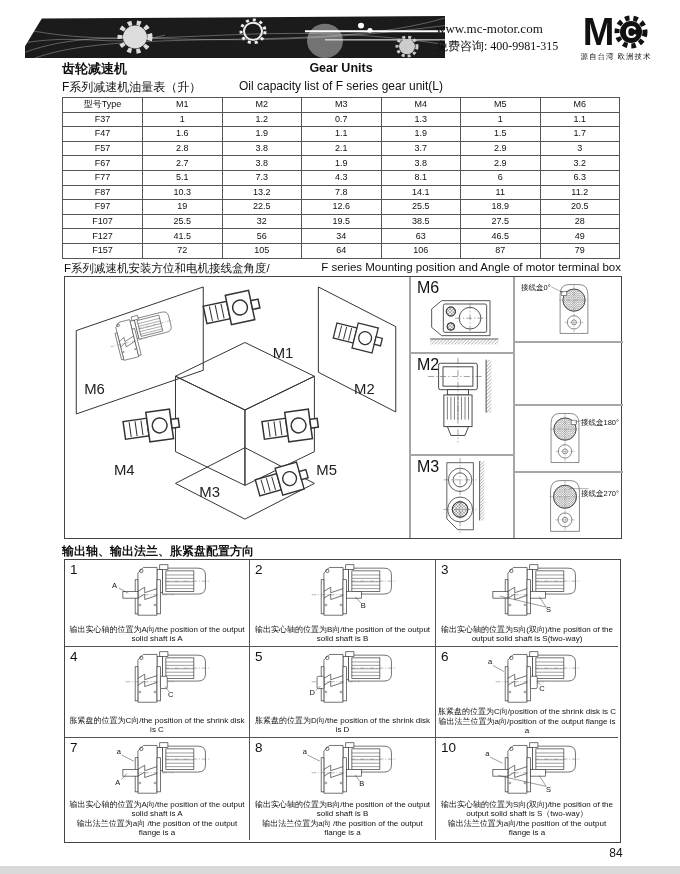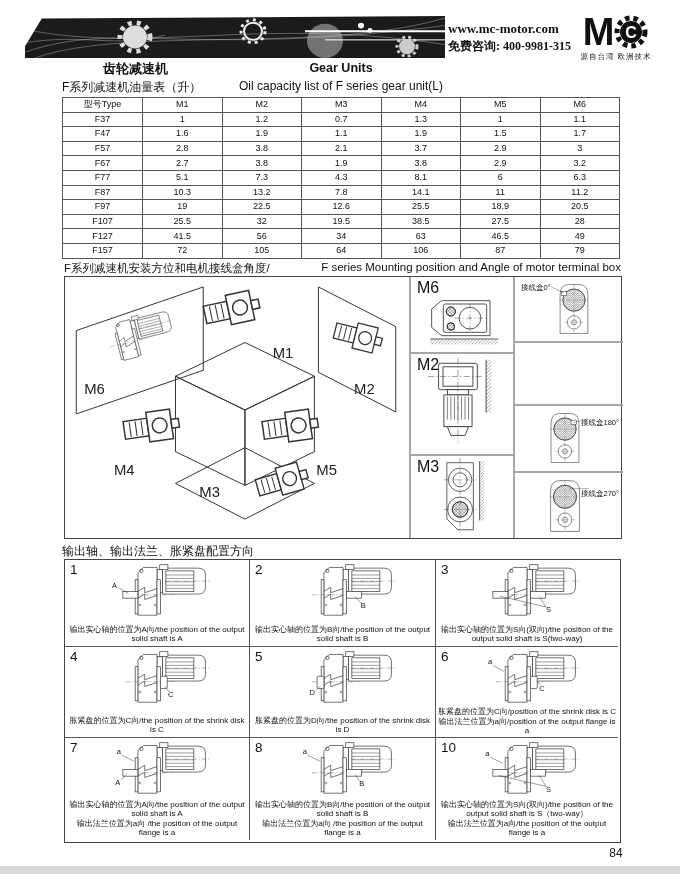--- a/index.html
+++ b/index.html
@@ -3,31 +3,31 @@
 <meta charset="utf-8">
 <style>
   html,body{margin:0;padding:0;background:#fff;}
   #page{position:relative;width:680px;height:874px;background:#fff;
         font-family:"Liberation Sans",sans-serif;color:#111;overflow:hidden;}
 
   
   .banner{position:absolute;left:25px;top:16px;width:420px;height:42px;background:#1b1b1b;
           clip-path:polygon(0 72%,4% 6%,100% 0,100% 100%,0 100%);}
   .banner svg{width:100%;height:100%;}
-  .contact{position:absolute;left:448px;top:20px;width:130px;
-           font-family:"Liberation Serif",serif;font-weight:bold;line-height:1.35;}
+  .contact{position:absolute;left:436px;top:20px;width:130px;
+           font-family:"Liberation Serif",serif;font-weight:normal;line-height:1.35;}
   .contact .web{font-size:13px;}
   .contact .tel{font-size:12px;}
   .logo{position:absolute;left:566px;top:13px;width:100px;text-align:center;}
   .logo .row{display:flex;align-items:center;justify-content:center;gap:1px;}
   .logo .m{font-size:38px;font-weight:800;letter-spacing:-2px;line-height:1;}
   .logo .tag{font-size:7.5px;letter-spacing:1px;margin-top:1px;white-space:nowrap;}
 
   
-  .t-zh{position:absolute;left:62px;top:60px;font-size:13px;font-weight:bold;margin-left:41px;}
+  .t-zh{position:absolute;left:62px;top:60px;font-size:13px;font-weight:bold;}
   .t-en{position:absolute;left:62px;top:61px;width:558px;text-align:center;font-size:12.5px;font-weight:bold;}
   .st-zh{position:absolute;left:62px;top:79px;font-size:12px;text-align:center;}
   .st-en{position:absolute;left:62px;top:79px;width:558px;text-align:center;font-size:12px;}
 
   
   .oiltable{position:absolute;left:62px;top:97px;width:558px;border-collapse:collapse;table-layout:fixed;}
   .oiltable th,.oiltable td{border:1px solid #555;font-size:9px;font-weight:normal;
        text-align:center;height:13.6px;padding:0;line-height:1;}
   .oiltable col.c0{width:80px;}
 
@@ -37,21 +37,21 @@
   .mntbox{position:absolute;left:64px;top:276px;width:558px;height:263px;border:1.5px solid #444;box-sizing:border-box;}
   .vdiv{position:absolute;top:0;bottom:0;width:2px;background:#a6a6a6;}
   .hdiv{position:absolute;height:2px;background:#a6a6a6;}
   .isosvg{position:absolute;left:2px;top:2px;}
   .mcell{position:absolute;left:346px;width:100px;}
   .mcell .mlab{position:absolute;left:6px;top:2px;font-size:16px;}
   .tcell{position:absolute;left:452px;width:104px;}
   .tlab{position:absolute;font-size:7.5px;white-space:nowrap;}
 
   
-  .cfg-title{position:absolute;left:62px;top:543px;font-size:12px;font-weight:normal;}
+  .cfg-title{position:absolute;left:62px;top:543px;font-size:12px;font-weight:bold;}
   .grid{position:absolute;left:64px;top:559px;width:557px;height:284px;border:1.5px solid #444;
         box-sizing:border-box;display:grid;grid-template-columns:185px 186px 182px;
         grid-template-rows:87px 91px 102px;}
   .gcell{position:relative;border-right:1px solid #555;border-bottom:1px solid #555;
          display:flex;flex-direction:column;box-sizing:border-box;}
   .gcell.lastc{border-right:none;} .gcell.lastr{border-bottom:none;}
   .gnum{position:absolute;left:5px;top:2px;font-size:13.5px;}
   .gdia{flex:1;display:flex;align-items:flex-start;justify-content:center;padding-top:2px;}
   .gcap{font-size:8px;line-height:1.2;text-align:center;padding:0 2px 2px 2px;}
   .gcap div{margin:0;}

